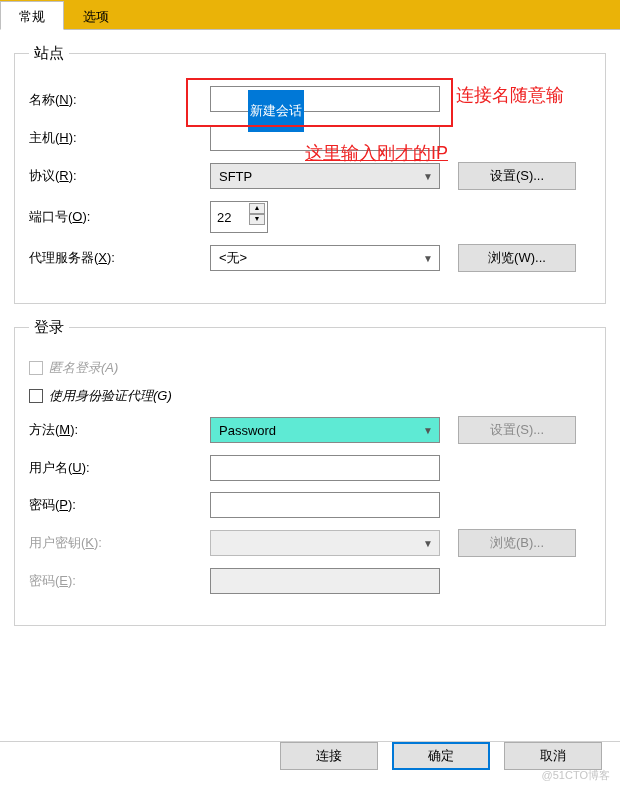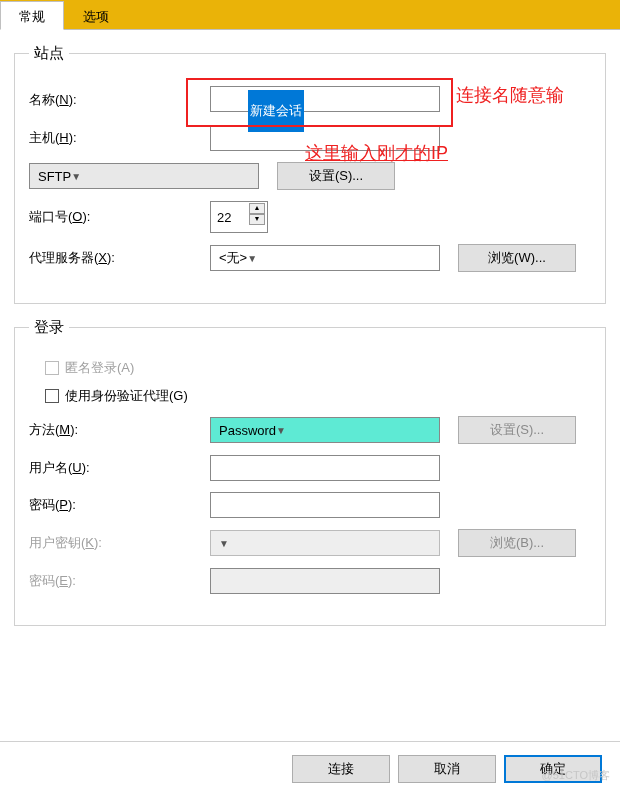--- a/index.html
+++ b/index.html
@@ -119,21 +119,21 @@
       line-height: 7px;
       text-align: center;
       cursor: default;
     }
     .select {
       height: 26px;
       border: 1px solid #888;
       background: #e8e8e8;
       display: flex;
       align-items: center;
-      justify-content: flex-start;
+      justify-content: space-between;
       padding: 0 6px 0 8px;
       position: relative;
     }
     .select-w1 { width: 230px; }
     .select-w2 { width: 230px; }
     .select .chev {
       font-size: 10px;
       color: #555;
     }
     textarea {
@@ -169,21 +169,22 @@
       border: 1px solid #adadad;
       font-size: 13px;
       font-family: inherit;
       cursor: default;
     }
     .btn:disabled { color: #8a8a8a; }
     .checkbox-row {
       display: flex;
       align-items: center;
       gap: 6px;
-      margin: 10px 16px;
+      margin: 10px 0;
+      font-style: italic;
     }
     .cb {
       width: 14px;
       height: 14px;
       border: 1px solid #555;
       display: inline-block;
     }
     .cb.disabled { border-color: #bbb; }
     .cb-label.disabled, .label.disabled { color: #a0a0a0; }
     .input-disabled {
@@ -202,24 +203,23 @@
       pointer-events: none;
     }
     .footer {
       position: absolute;
       left: 0;
       right: 0;
       bottom: 0;
       height: 54px;
       border-top: 1px solid #d0d0d0;
       display: flex;
-      align-items: center;
       justify-content: flex-end;
       padding: 0 18px;
-      gap: 8px;
+      gap: 14px;
       background: #fff;
     }
     .btn-footer {
       width: 98px;
       height: 28px;
       background: #e1e1e1;
       border: 1px solid #adadad;
       font-size: 13px;
       font-family: inherit;
       cursor: default;
@@ -261,20 +261,21 @@
     </div>
 
     <div class="row">
       <div class="label"><span>主机(</span><span class="u">H</span><span>):</span></div>
       <div class="ctl-area">
         <input type="text" class="input-host" value="" style="">
       </div>
     </div>
 
     <div class="row">
+      <div class="label"><span>协议(</span><span class="u">R</span><span>):</span></div>
       <div class="ctl-area">
         <div class="select select-w1">
           <span>SFTP</span>
           <span class="chev">▼</span>
         </div>
         <button class="btn"><span>设置(</span><span class="u">S</span><span>)...</span></button>
       </div>
     </div>
 
     <div class="row">
@@ -360,17 +361,17 @@
     </div>
   </fieldset>
 </div>
 
 <div class="red-box" style="left:186px; top:78px; width:267px; height:49px;"></div>
 <div class="annot" style="left:456px; top:83px;">连接名随意输</div>
 <div class="annot" style="left:305px; top:141px;text-decoration:underline;">这里输入刚才的IP</div>
 
 <div class="footer">
   <button class="btn-footer">连接</button>
+  <button class="btn-footer highlight">确定</button>
   <button class="btn-footer">取消</button>
-  <button class="btn-footer highlight">确定</button>
 </div>
 
 <div class="watermark">@51CTO博客</div>
 
 </body></html>

